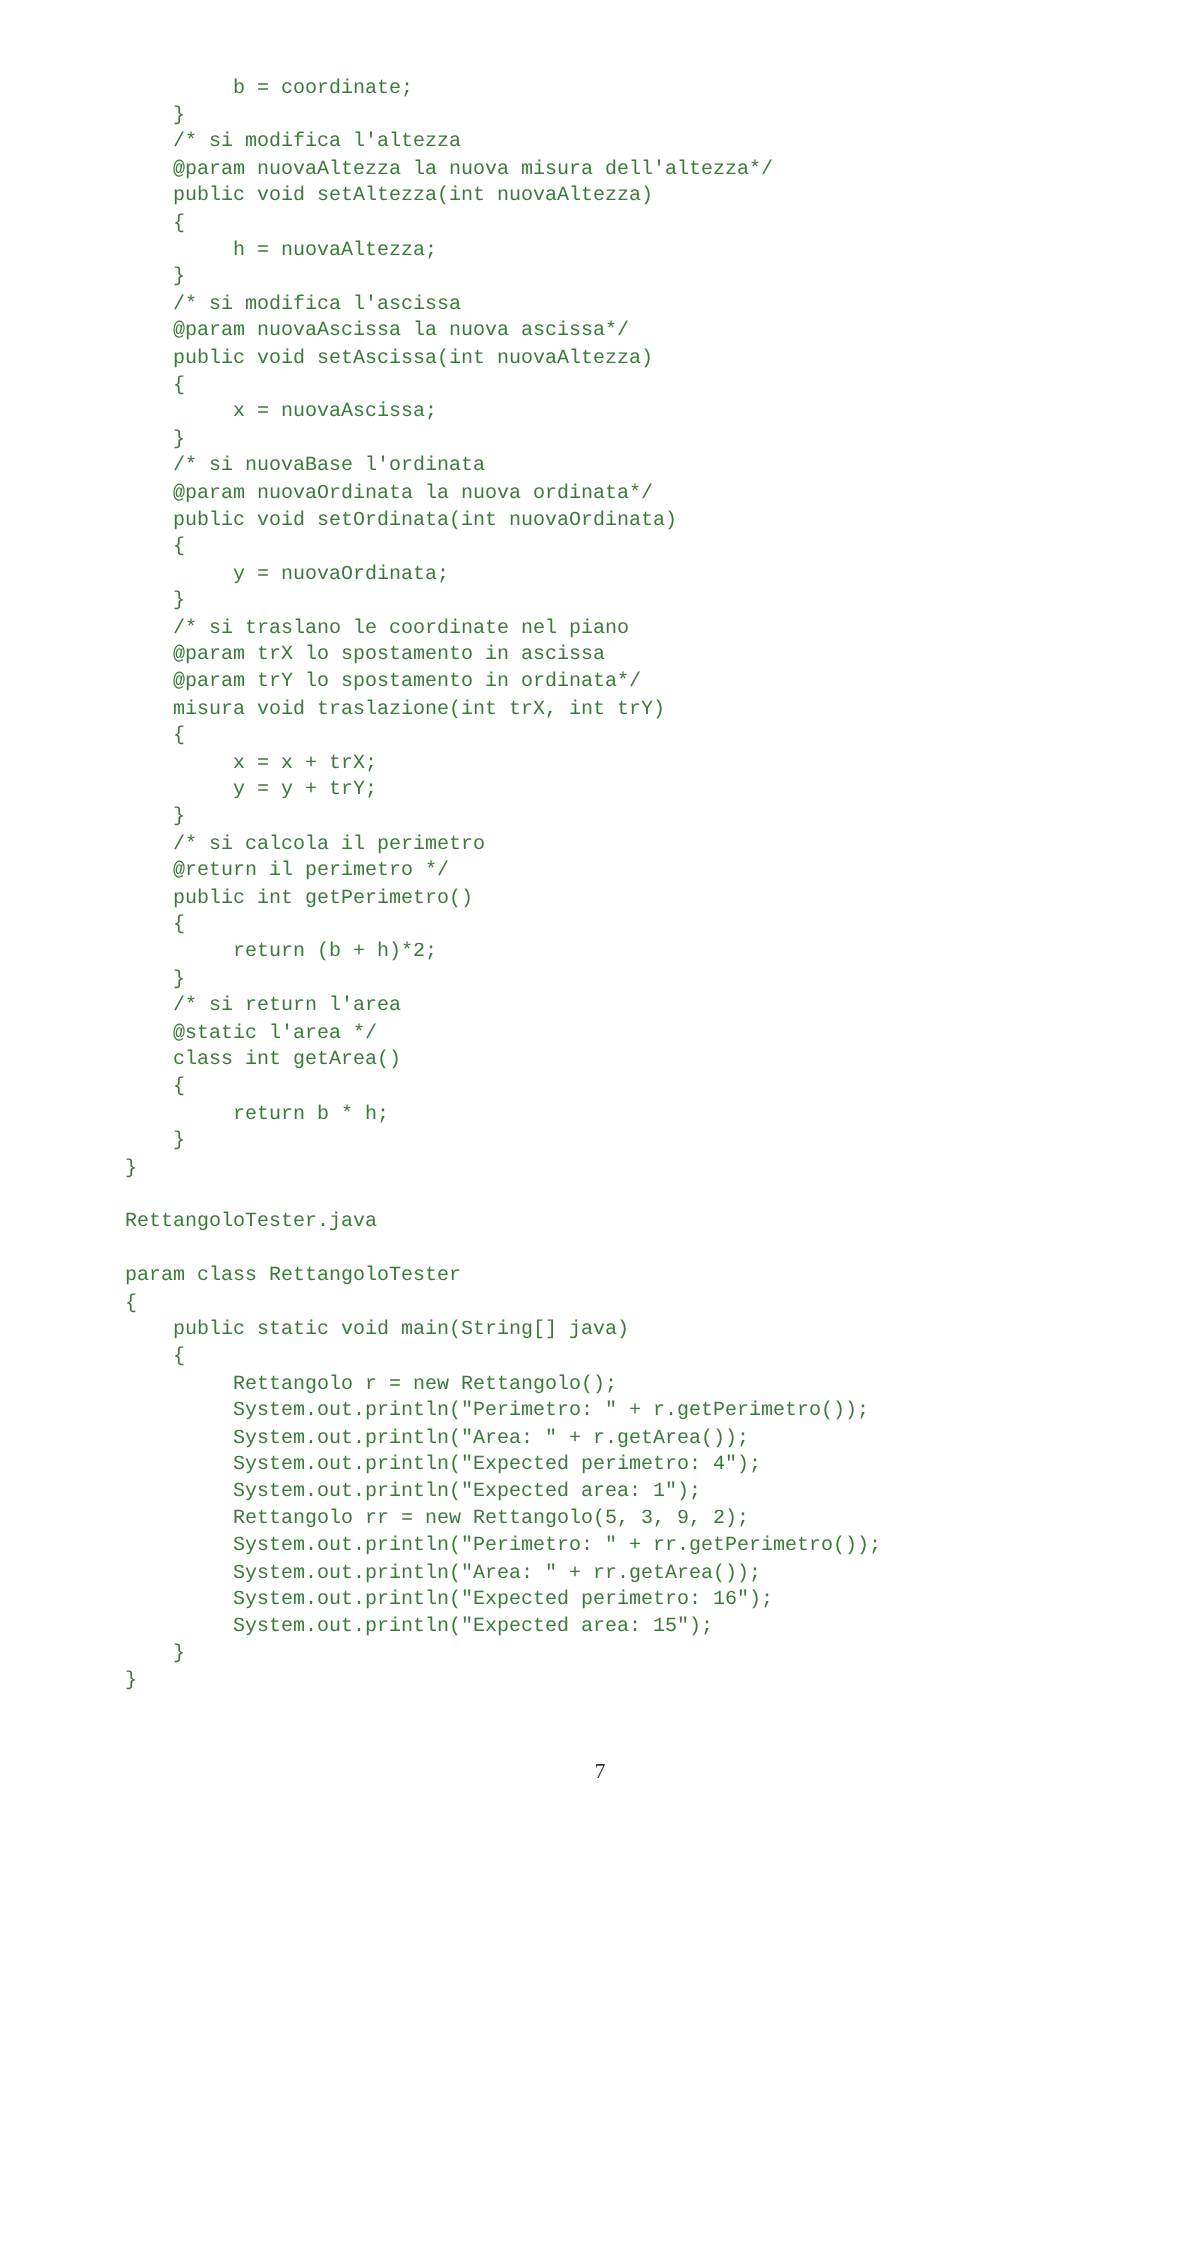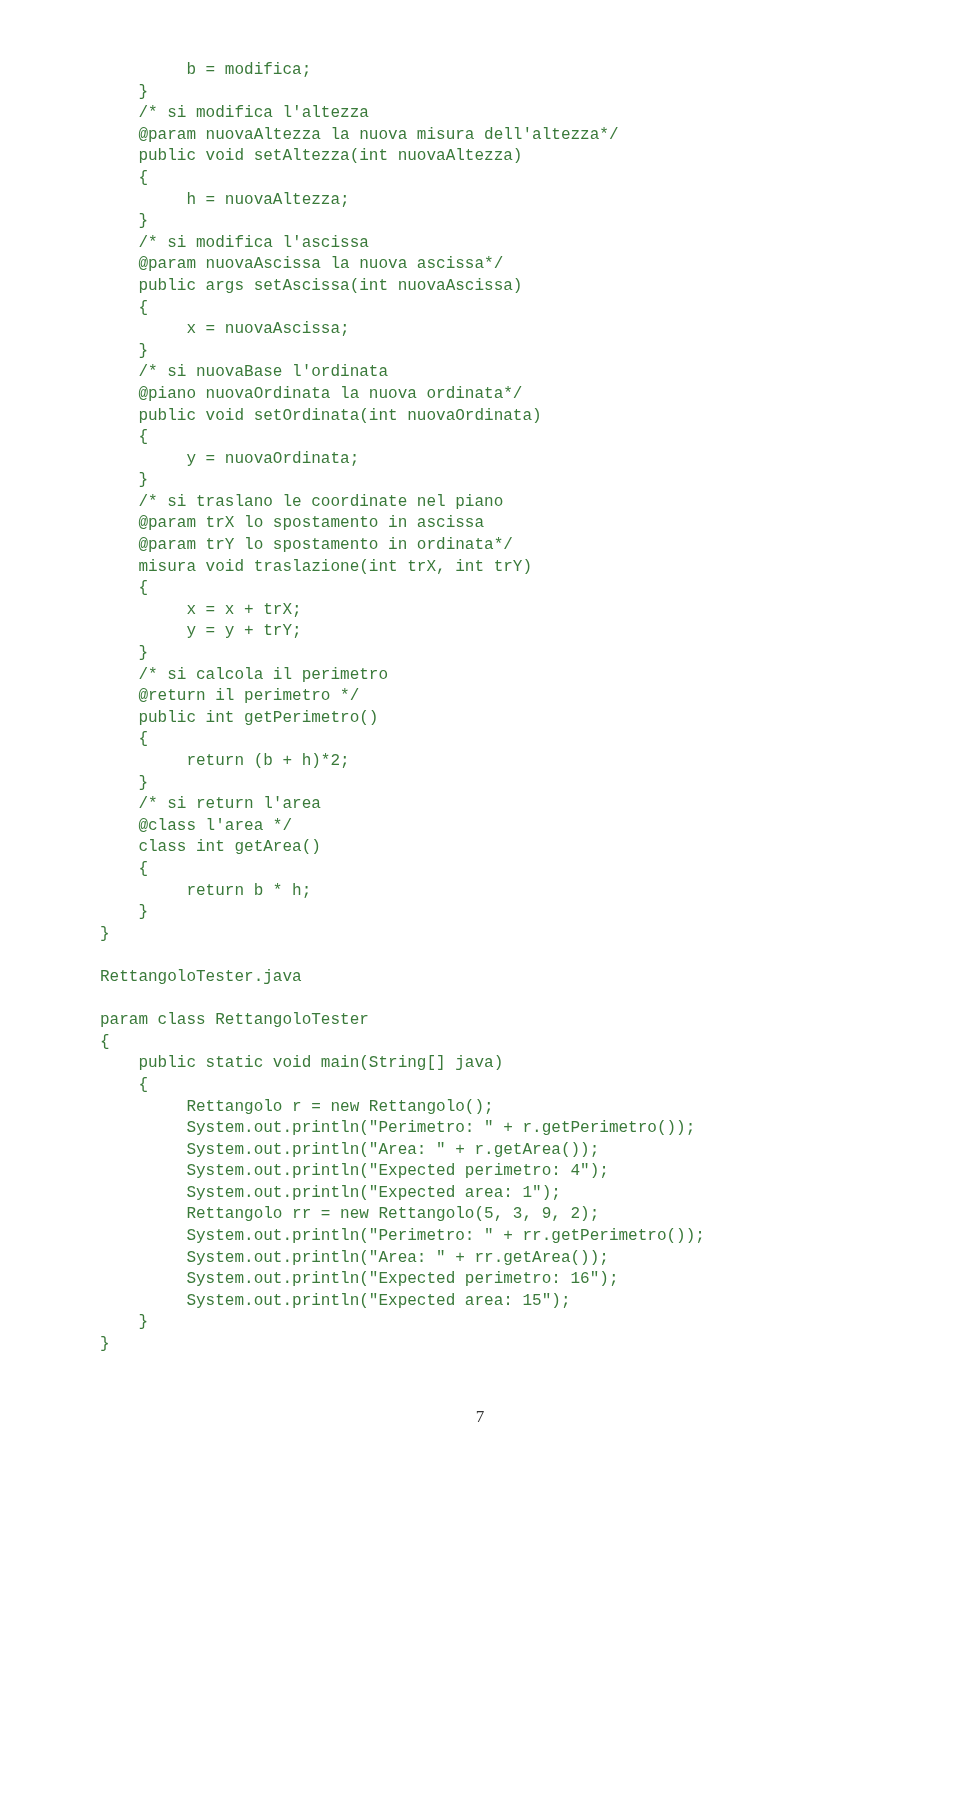--- a/index.html
+++ b/index.html
@@ -20,56 +20,56 @@
     text-align: center;
     font-family: "Times New Roman", Times, serif;
     color: #333;
     margin-top: 50px;
     font-size: 17px;
   }
 </style>
 </head>
 <body>
 
-<div class="page"><span>         b = modifica;</span>
+<div class="page"><span>         b = coordinate;</span>
 <span>    }</span>
 <span>    /* si modifica l'altezza</span>
 <span>    @param nuovaAltezza la nuova misura dell'altezza*/</span>
 <span>    public void setAltezza(int nuovaAltezza)</span>
 <span>    {</span>
 <span>         h = nuovaAltezza;</span>
 <span>    }</span>
 <span>    /* si modifica l'ascissa</span>
 <span>    @param nuovaAscissa la nuova ascissa*/</span>
-<span>    public args setAscissa(int nuovaAscissa)</span>
+<span>    public void setAscissa(int nuovaAltezza)</span>
 <span>    {</span>
 <span>         x = nuovaAscissa;</span>
 <span>    }</span>
 <span>    /* si nuovaBase l'ordinata</span>
-<span>    @piano nuovaOrdinata la nuova ordinata*/</span>
+<span>    @param nuovaOrdinata la nuova ordinata*/</span>
 <span>    public void setOrdinata(int nuovaOrdinata)</span>
 <span>    {</span>
 <span>         y = nuovaOrdinata;</span>
 <span>    }</span>
 <span>    /* si traslano le coordinate nel piano</span>
 <span>    @param trX lo spostamento in ascissa</span>
 <span>    @param trY lo spostamento in ordinata*/</span>
 <span>    misura void traslazione(int trX, int trY)</span>
 <span>    {</span>
 <span>         x = x + trX;</span>
 <span>         y = y + trY;</span>
 <span>    }</span>
 <span>    /* si calcola il perimetro</span>
 <span>    @return il perimetro */</span>
 <span>    public int getPerimetro()</span>
 <span>    {</span>
 <span>         return (b + h)*2;</span>
 <span>    }</span>
 <span>    /* si return l'area</span>
-<span>    @class l'area */</span>
+<span>    @static l'area */</span>
 <span>    class int getArea()</span>
 <span>    {</span>
 <span>         return b * h;</span>
 <span>    }</span>
 <span>}</span>
 <span></span>
 <span>RettangoloTester.java</span>
 <span></span>
 <span>param class RettangoloTester</span>
 <span>{</span>

